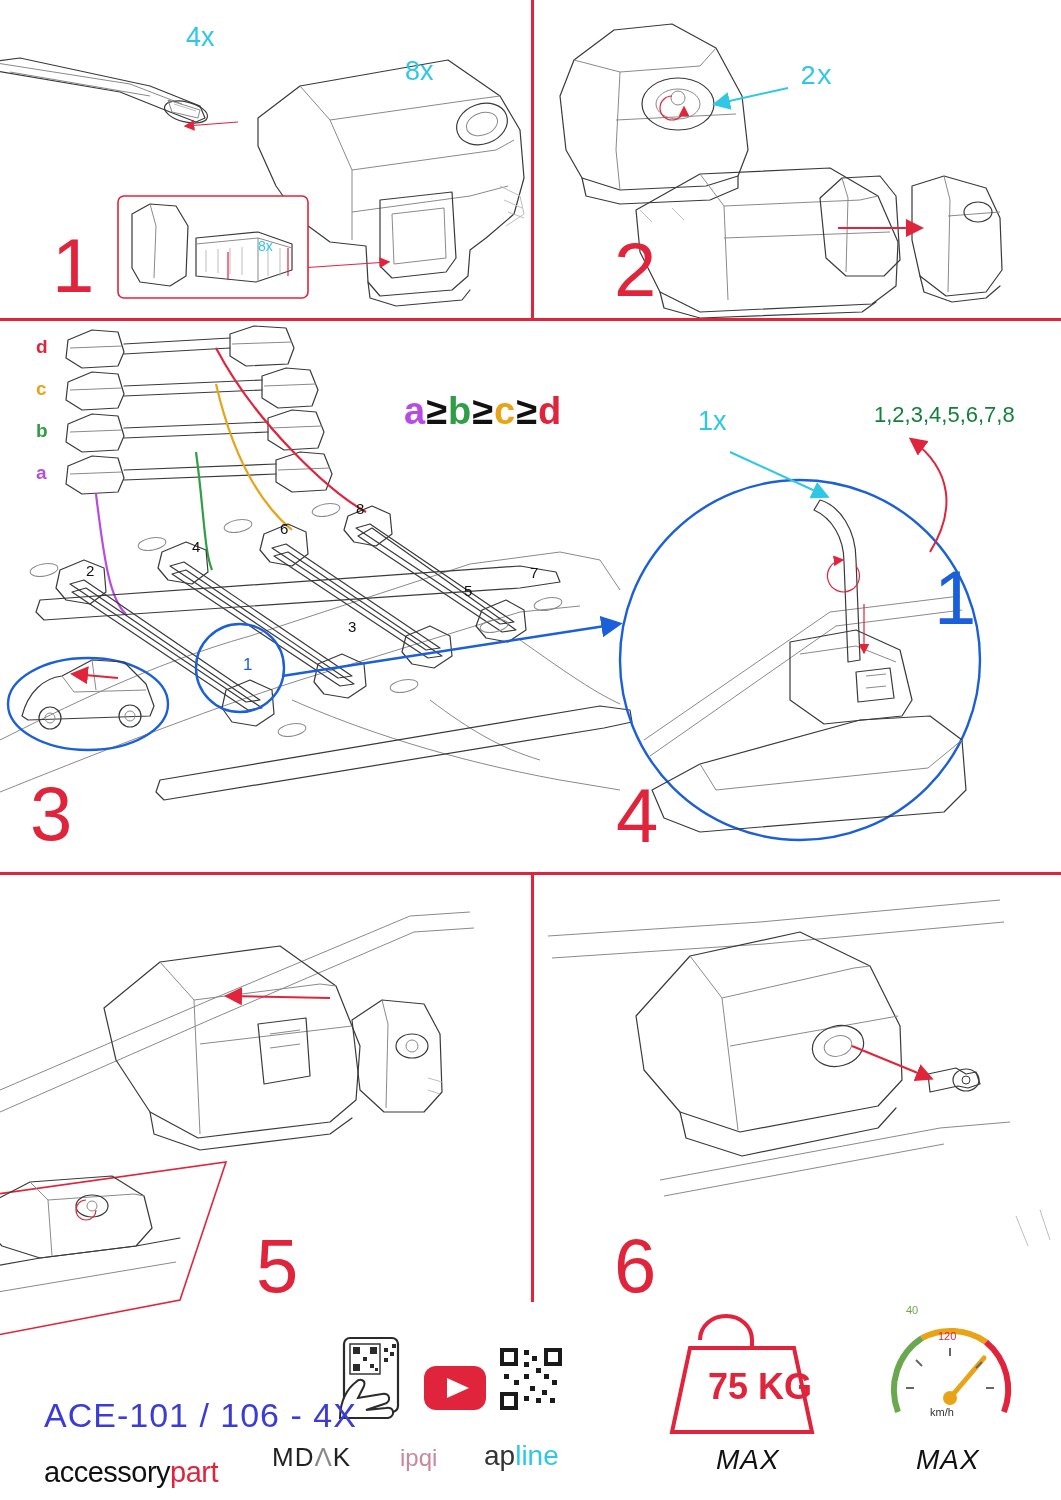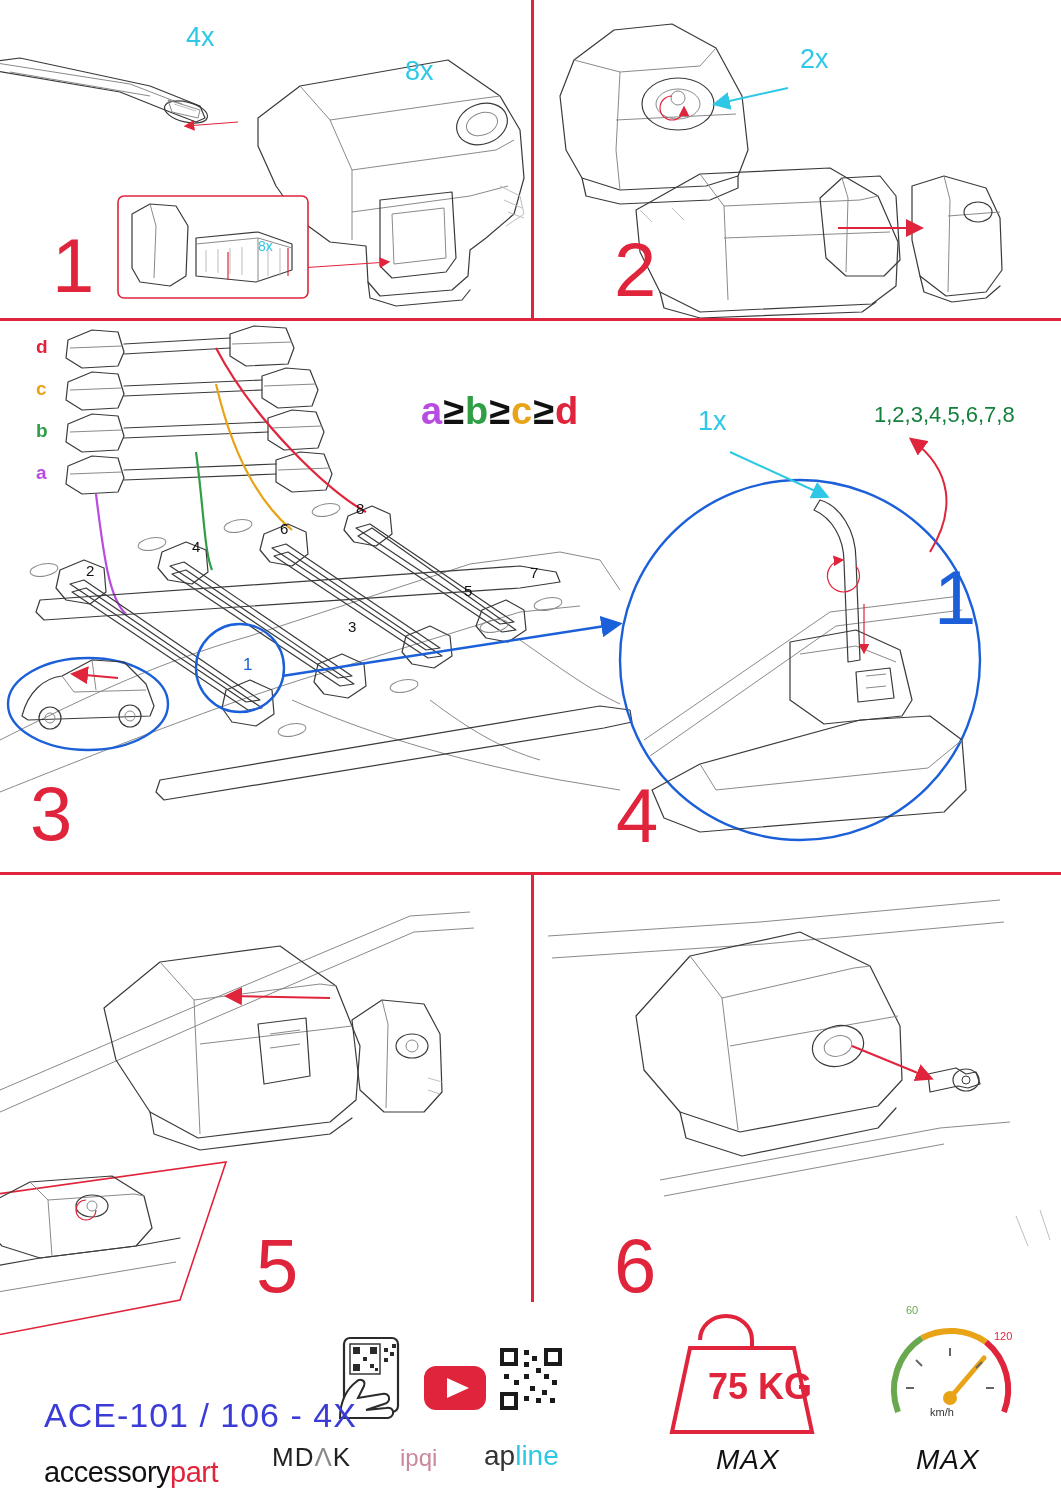--- a/index.html
+++ b/index.html
@@ -477,29 +477,29 @@
   <div class="rule r1"></div>
   <div class="rule r2"></div>
   <div class="vrule v1"></div>
   <div class="vrule v2"></div>
 
   <div class="callout" style="left:186px; top:22px;">4x</div>
   <div class="callout" style="left:405px; top:56px;">8x</div>
   <div class="callout small" style="left:258px; top:238px;">8x</div>
   <div class="stepnum" style="left:52px; top:228px;">1</div>
 
-  <div class="callout" style="left:800px; top:44px;">2x</div>
+  <div class="callout" style="left:800px; top:62px;font-family:Liberation Mono, monospace;">2x</div>
   <div class="stepnum" style="left:614px; top:232px;">2</div>
 
   <div class="barlabel d" style="left:36px; top:336px;">d</div>
   <div class="barlabel c" style="left:36px; top:378px;">c</div>
   <div class="barlabel b" style="left:36px; top:420px;">b</div>
   <div class="barlabel a" style="left:36px; top:462px;">a</div>
 
-  <div class="ineq" style="left:404px; top:390px;margin-left:17px;">
+  <div class="ineq" style="left:404px; top:390px;">
     <span class="a">a</span><span class="op">≥</span><span class="b">b</span><span class="op">≥</span><span class="c">c</span><span class="op">≥</span><span class="d">d</span>
   </div>
 
   <div class="numlabel" style="left:86px; top:562px;">2</div>
   <div class="numlabel" style="left:348px; top:618px;">3</div>
   <div class="numlabel" style="left:192px; top:538px;">4</div>
   <div class="numlabel" style="left:464px; top:582px;">5</div>
   <div class="numlabel" style="left:280px; top:520px;">6</div>
   <div class="numlabel" style="left:530px; top:564px;">7</div>
   <div class="numlabel" style="left:356px; top:500px;">8</div>
@@ -525,16 +525,16 @@
   </div>
   <div class="brand-ipqi">ipqi</div>
   <div class="brand-apline">
     <span>ap</span><span class="t">line</span>
   </div>
 
   <div class="kgtext" style="left:708px; top:1366px;">75 KG</div>
   <div class="maxlabel" style="left:716px; top:1444px;">MAX</div>
   <div class="maxlabel" style="left:916px; top:1444px;">MAX</div>
   <div class="kmh" style="left:930px; top:1406px;">km/h</div>
-  <div class="gaugenum" style="left:906px; top:1304px;">60</div>
-  <div class="gaugenum hi" style="left:994px; top:1330px;">120</div>
+  <div class="gaugenum" style="left:906px; top:1304px;">40</div>
+  <div class="gaugenum hi" style="left:938px; top:1330px;">120</div>
 
 </div>
 
 </body></html>

